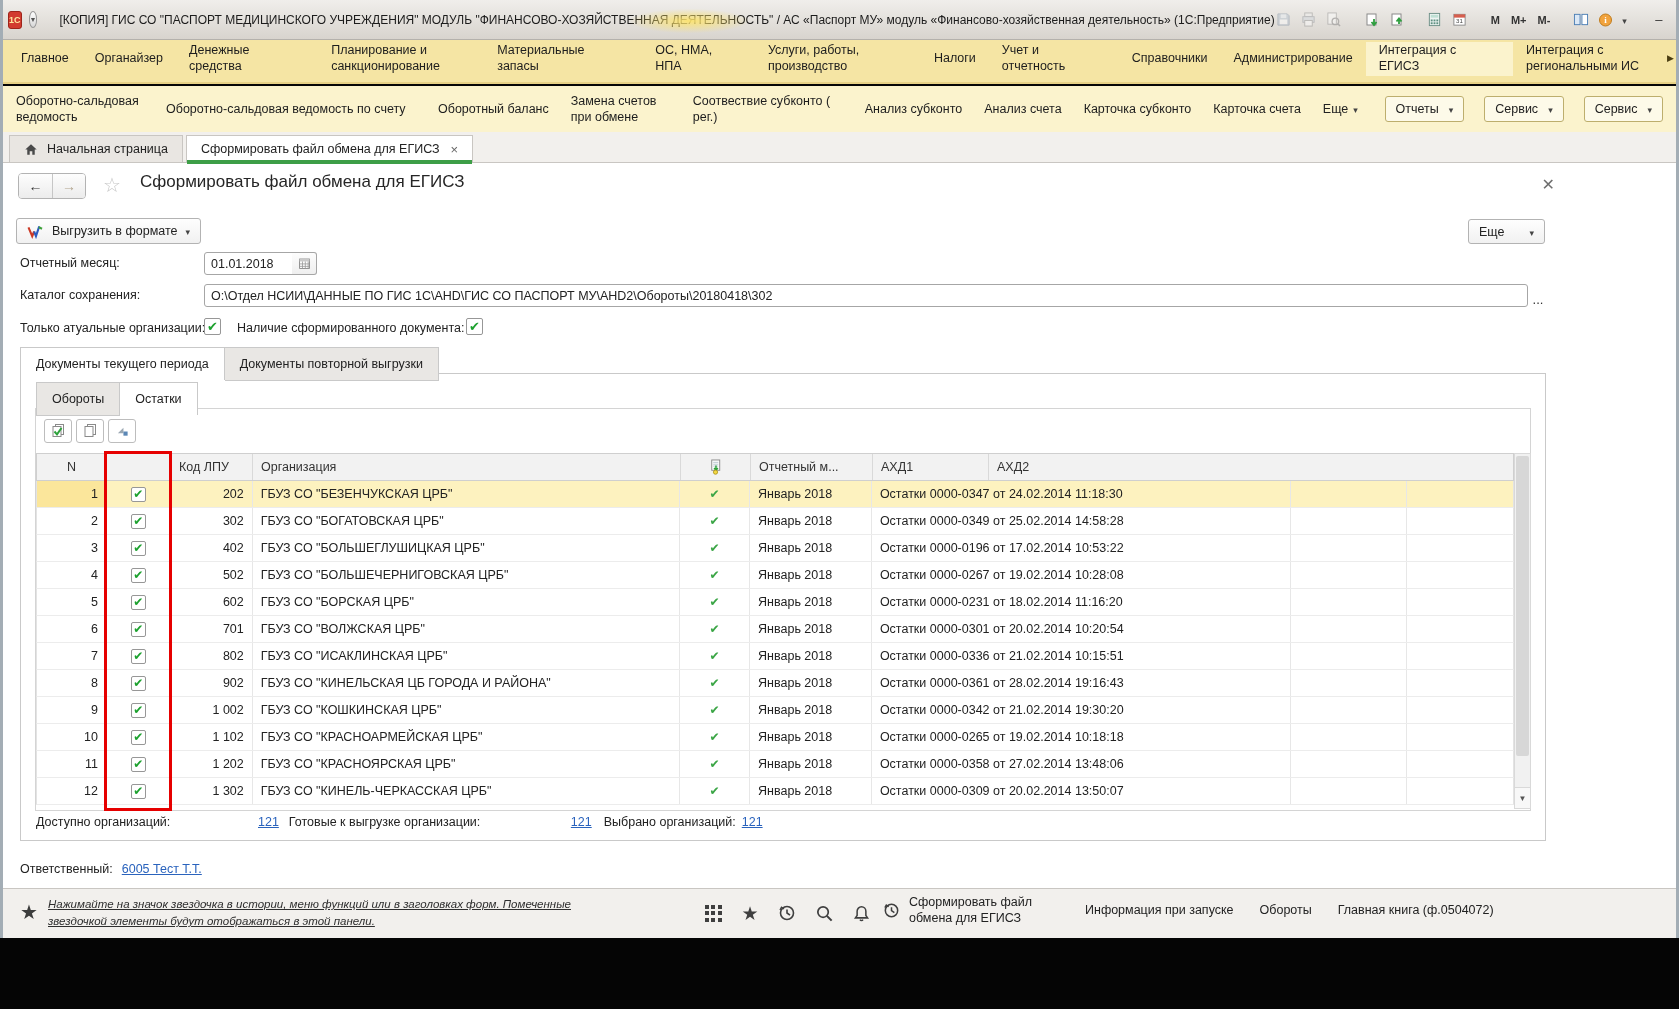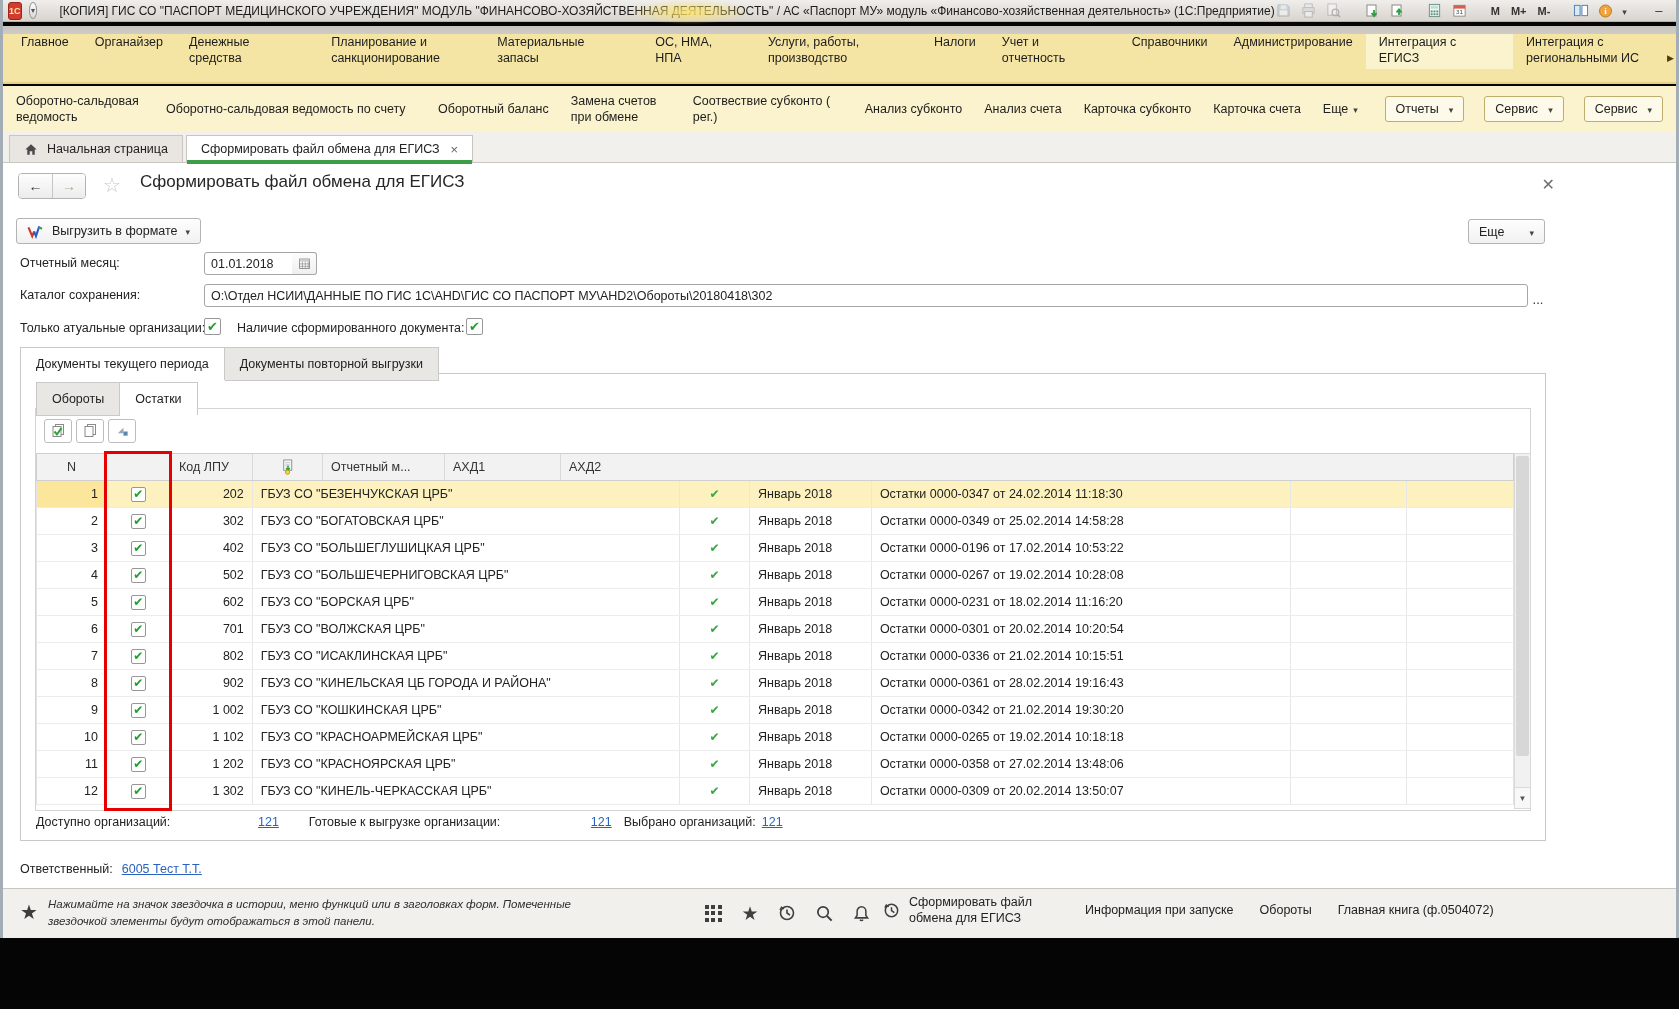--- a/index.html
+++ b/index.html
@@ -8,42 +8,42 @@
     width:1679px; height:1009px; position:relative; overflow:hidden;
     background:#050505;
     font-family:"Liberation Sans","DejaVu Sans",sans-serif;
     color:#222; font-size:12.5px;
     -webkit-font-smoothing:antialiased;
   }
   .edge { position:absolute; top:0; bottom:71px; width:3px; background:#a3adb5; z-index:90; }
   .edge.left{ left:0; } .edge.right{ right:0; }
 
   
-  .titlebar { position:absolute; top:0; left:0; right:0; height:22px;
+  .titlebar { position:absolute; top:0; left:0; right:0; height:40px;
     background:linear-gradient(#f0eeeb,#d8d4ce); border-bottom:1px solid #b4b1ac;
     display:flex; align-items:center; z-index:40;}
   .app-badge { width:18px; height:18px; margin:0 7px 0 8px; background:#d23b2f; border:1px solid #9e241b;
     border-radius:3px; color:#ffe9a0; font-size:9px; font-weight:bold; display:flex; align-items:center; justify-content:center;}
   .menu-round { width:17px; height:17px; border-radius:50%; background:linear-gradient(#fefefe,#d7d7d7);
     border:1px solid #979797; color:#555; font-size:7px; display:flex; align-items:center; justify-content:center; margin-right:10px;}
   .tb-sep { width:1px; height:17px; background:#b9b6b1; margin-right:12px; }
   .tb-title { font-size:12px; color:#1c1c1c; white-space:nowrap; position:relative; }
   .tb-hl { position:absolute; left:571px; top:-4px; width:118px; height:24px;
     background:radial-gradient(ellipse at center, rgba(252,227,110,0.95) 0%, rgba(252,227,110,0) 72%); pointer-events:none;}
   .tb-icons { margin-left:auto; display:flex; align-items:center; gap:7px; padding-right:5px; }
   .tbi { width:18px; height:18px; display:flex; align-items:center; justify-content:center; }
   .tbi.dim { opacity:.45; }
   .mbtn { font-size:11px; font-weight:bold; color:#333; padding:0 2px; }
   .winbtn { width:24px; height:19px; display:flex; align-items:center; justify-content:center; font-size:13px; color:#333; }
   .gap8 { width:6px; }
 
   
   .menuband { position:absolute; top:26px; left:0; right:0; height:8px; background:linear-gradient(#c7c4c0,#cfccc8); z-index:39;}
   .ribbon-tabs { position:absolute; top:34px; left:0; right:0; height:50px; background:#f5e5a4;
-    border-bottom:2px solid #e7d186; display:flex; align-items:flex-start; padding-left:8px; z-index:30;}
+    border-bottom:2px solid #e7d186; display:flex; align-items:center; padding-left:8px; z-index:30;}
   .rtab { display:flex; align-items:center; padding:0 13px; font-size:12.5px; color:#1d1d1d;
     max-width:166px; line-height:1.3; cursor:default; }
   .rtab.active { background:#fbf3cd; box-shadow:0 2px 0 #fbf3cd; }
   .ribbon-chevron { position:absolute; right:5px; top:50%; transform:translateY(-50%); font-size:9px; color:#4a3d12;}
   .ribbon-items { position:absolute; top:86px; left:0; right:0; height:46px; background:#fbf3cd;
     display:flex; align-items:center; padding:0 14px 0 16px; z-index:30;}
   .ritems-left { display:flex; align-items:center; gap:22px; }
   .ritem-strip { display:contents; }
   .ritem { font-size:12.5px; color:#1d1d1d; line-height:1.3; flex-shrink:0; cursor:default; }
   .ritem:nth-child(1){ width:128px; } .ritem:nth-child(2){ width:250px; }
@@ -131,31 +131,31 @@
     border:1px solid #d9d9d9; z-index:6; }
   .vthumb { position:absolute; left:1px; right:1px; top:2px; height:300px; background:#d7d7d7; border-radius:2px; }
   .vdown { position:absolute; left:0; right:0; bottom:0; height:21px; background:#f8f8f8; border-top:1px solid #d9d9d9;
     display:flex; align-items:center; justify-content:center; font-size:8px; color:#555; }
   .vdown::after { content:"▼"; }
 
   .redbox { position:absolute; left:104px; top:288px; width:68px; height:360px; border:3px solid #e60000;
     z-index:8; pointer-events:none; }
 
   .tfoot { position:absolute; left:36px; top:652px; display:flex; align-items:center; z-index:5; color:#222; }
-  .fl1 { width:222px; } .fl2 { width:282px; margin-left:30px; } .fl3 { margin-left:12px; margin-right:6px; }
+  .fl1 { width:222px; } .fl2 { width:282px; margin-left:10px; } .fl3 { margin-left:12px; margin-right:6px; }
   .lnk { color:#2a63bd; text-decoration:underline; cursor:pointer; }
 
   .resp { position:absolute; left:20px; top:699px; display:flex; gap:9px; align-items:center; }
 
   
   .bottombar { position:absolute; top:888px; left:0; right:0; height:50px; background:#f2f0ed;
     border-top:1px solid #c9c6c2; z-index:25; }
   .bb-star { position:absolute; left:20px; top:11px; font-size:20px; color:#3c3c3c; }
   .bb-hint { position:absolute; left:48px; top:7px; width:575px; font-size:11.5px; font-style:italic;
-    color:#2e2e2e; line-height:1.5; }
+    color:#2e2e2e; line-height:1.5;text-decoration:underline; }
   .bb-icons { position:absolute; left:702px; top:13px; display:flex; gap:15px; align-items:center; }
   .bbi { width:22px; height:22px; display:flex; align-items:center; justify-content:center; }
   .bb-short { position:absolute; left:882px; top:5px; display:flex; align-items:center; gap:26px; color:#222; }
   .sc1 { display:flex; align-items:center; gap:8px; }
   .sc1 .two { width:150px; line-height:1.3; }
   .blackstrip { position:absolute; top:938px; left:0; right:0; height:71px; background:#050505; }
   .menugrid { display:grid; grid-template-columns:repeat(3,4px); grid-gap:2.5px; }
   .menugrid i { width:4px; height:4px; background:#3f3f3f; display:block; }
 </style>
 </head>
@@ -393,20 +393,21 @@
   </div>
   <div class="btn table-more">
     <span>Еще</span>
     <span class="caret"></span>
   </div>
 
   <div class="thead">
     <div class="hcell c0 hN">N</div>
     <div class="hcell c1"></div>
     <div class="hcell c2">Код ЛПУ</div>
+    <div class="hcell c3">Организация</div>
     <div class="hcell c4 ctr">
       <span style="display:flex">
         <svg width="15" height="16" viewBox="0 0 16 17">
             <rect x="4" y="1" width="8.5" height="11" fill="#fff" stroke="#8a8a8a"></rect>
             <g stroke="#b9c4ce">
               <path d="M5.5 3.5 h5.5 M5.5 5.5 h5.5 M5.5 7.5 h5.5"></path>
             </g>
             <path d="M8.5 7 v4 M6.5 9.5 l2 2.5 2-2.5" stroke="#2da23b" stroke-width="1.6" fill="none"></path>
             <circle cx="8" cy="14" r="2.2" fill="#f4d944" stroke="#b39a1e"></circle>
           </svg>

